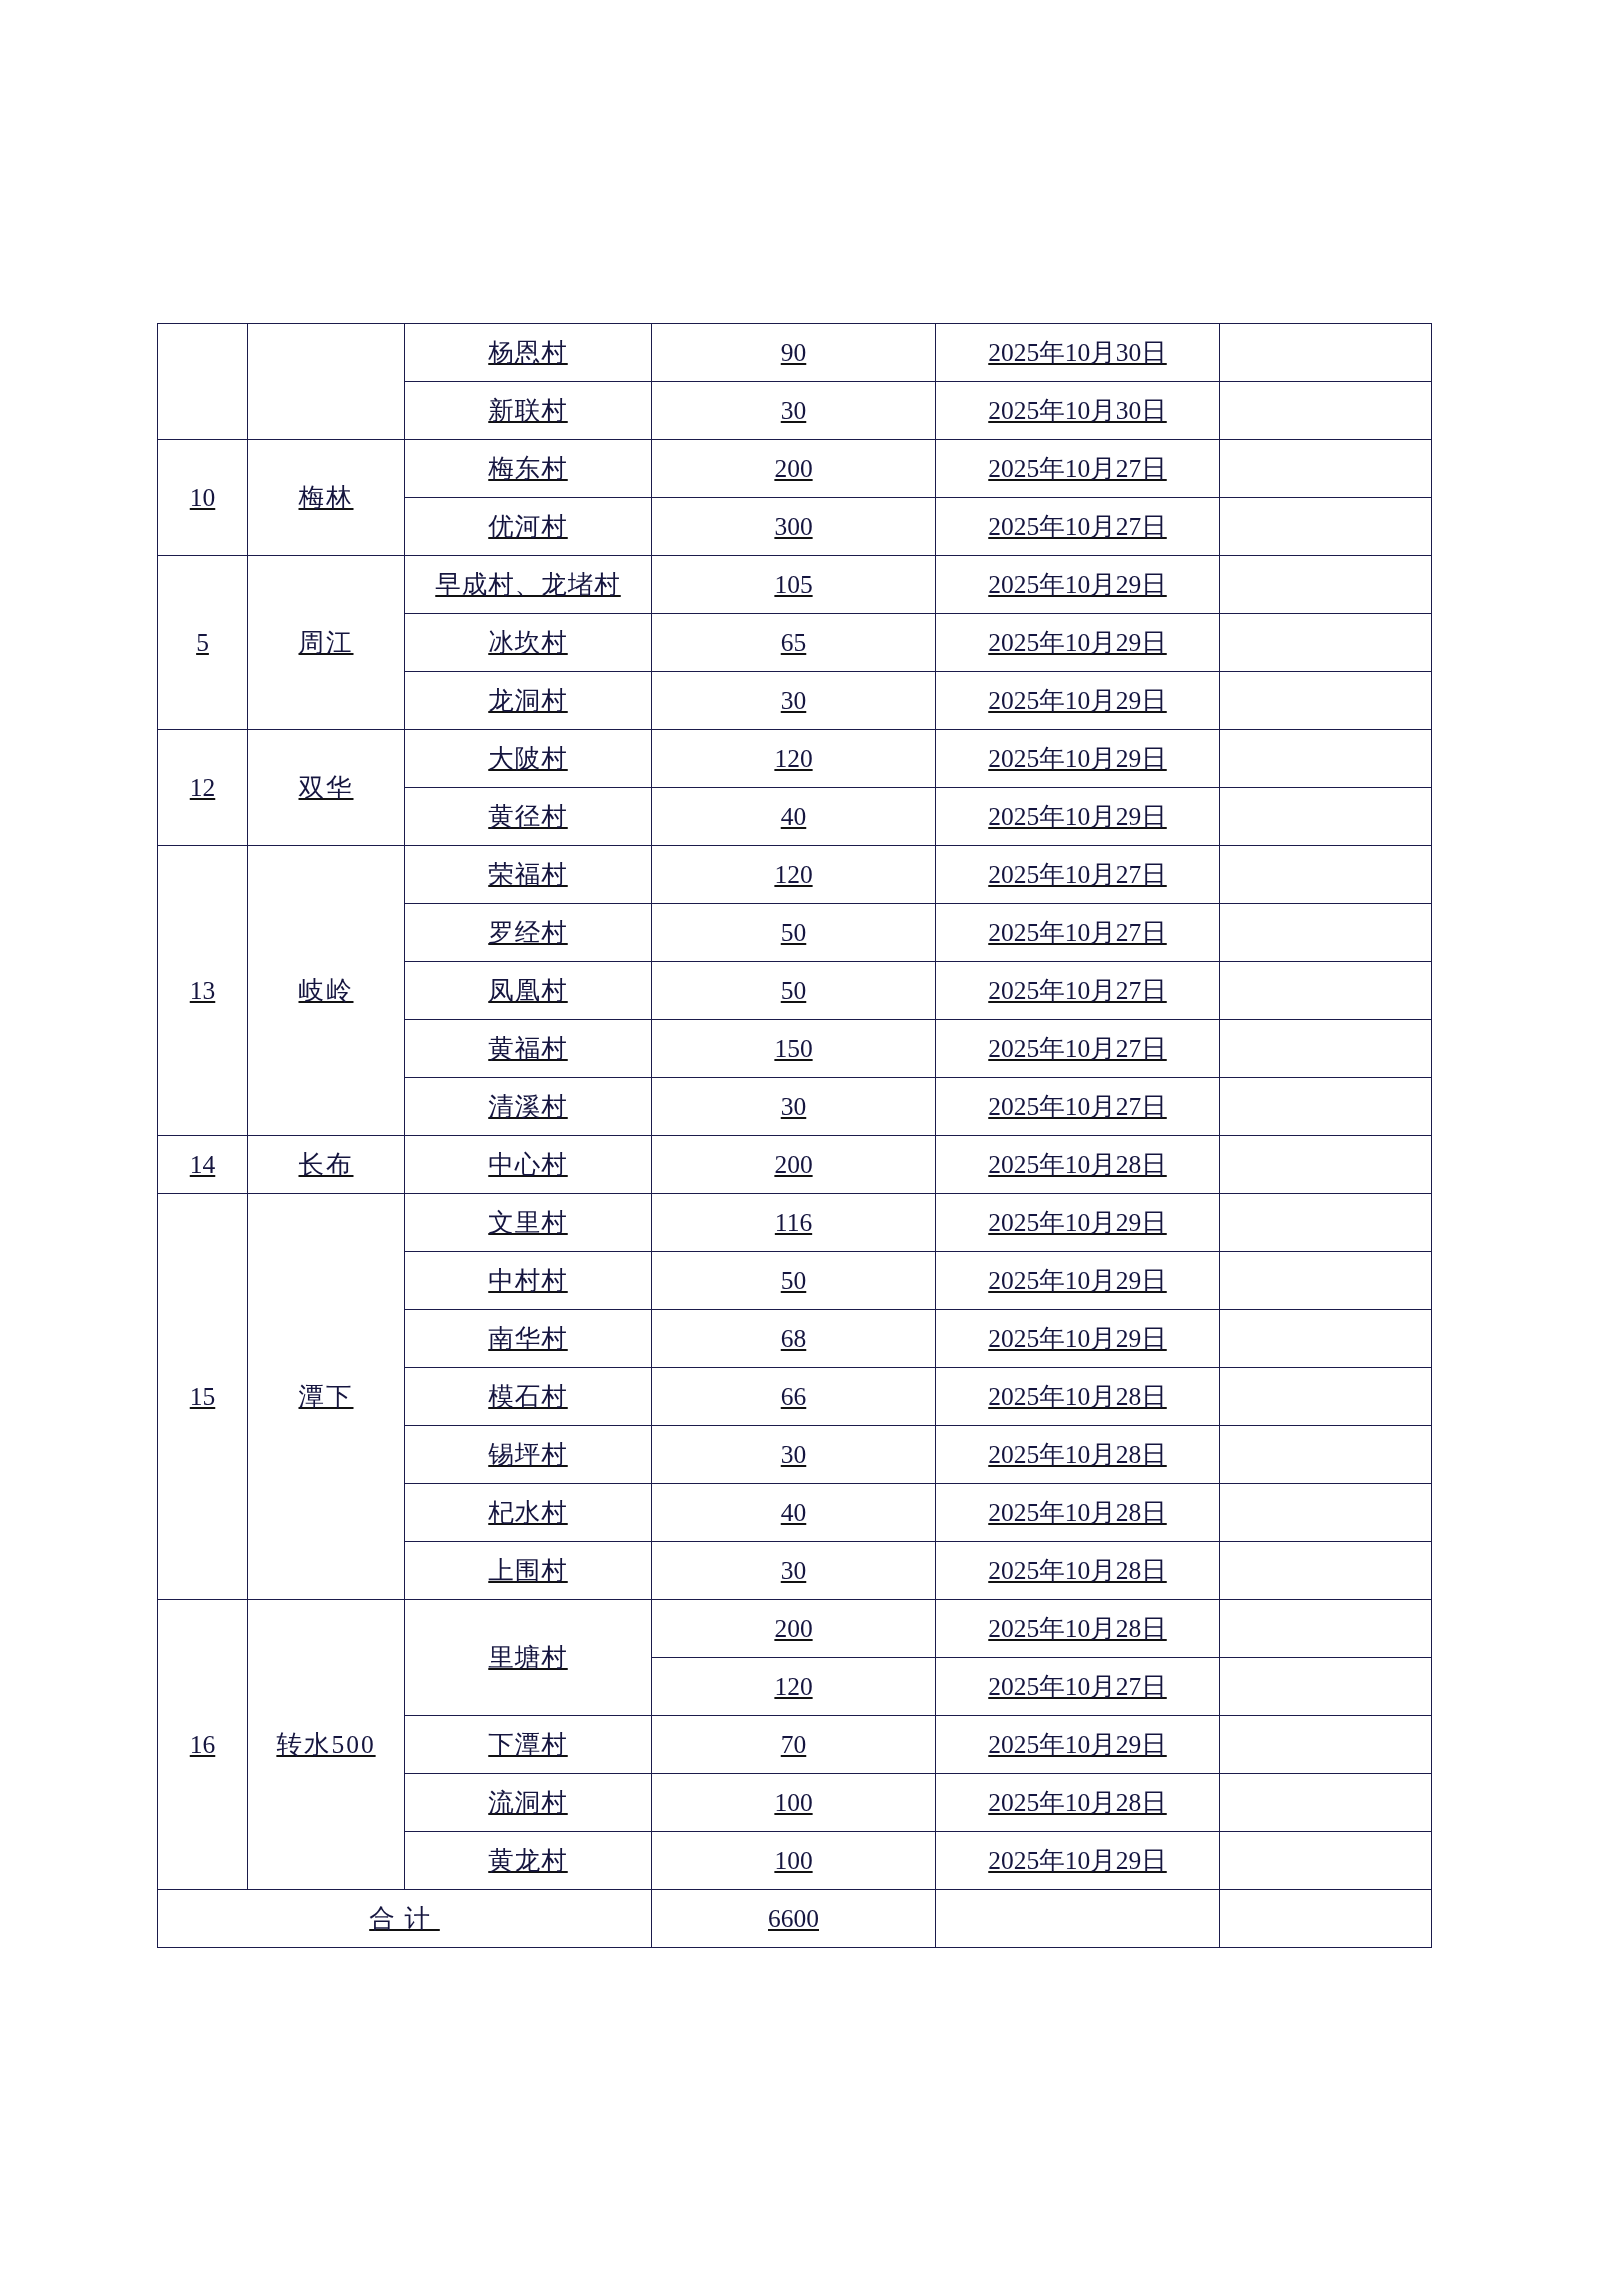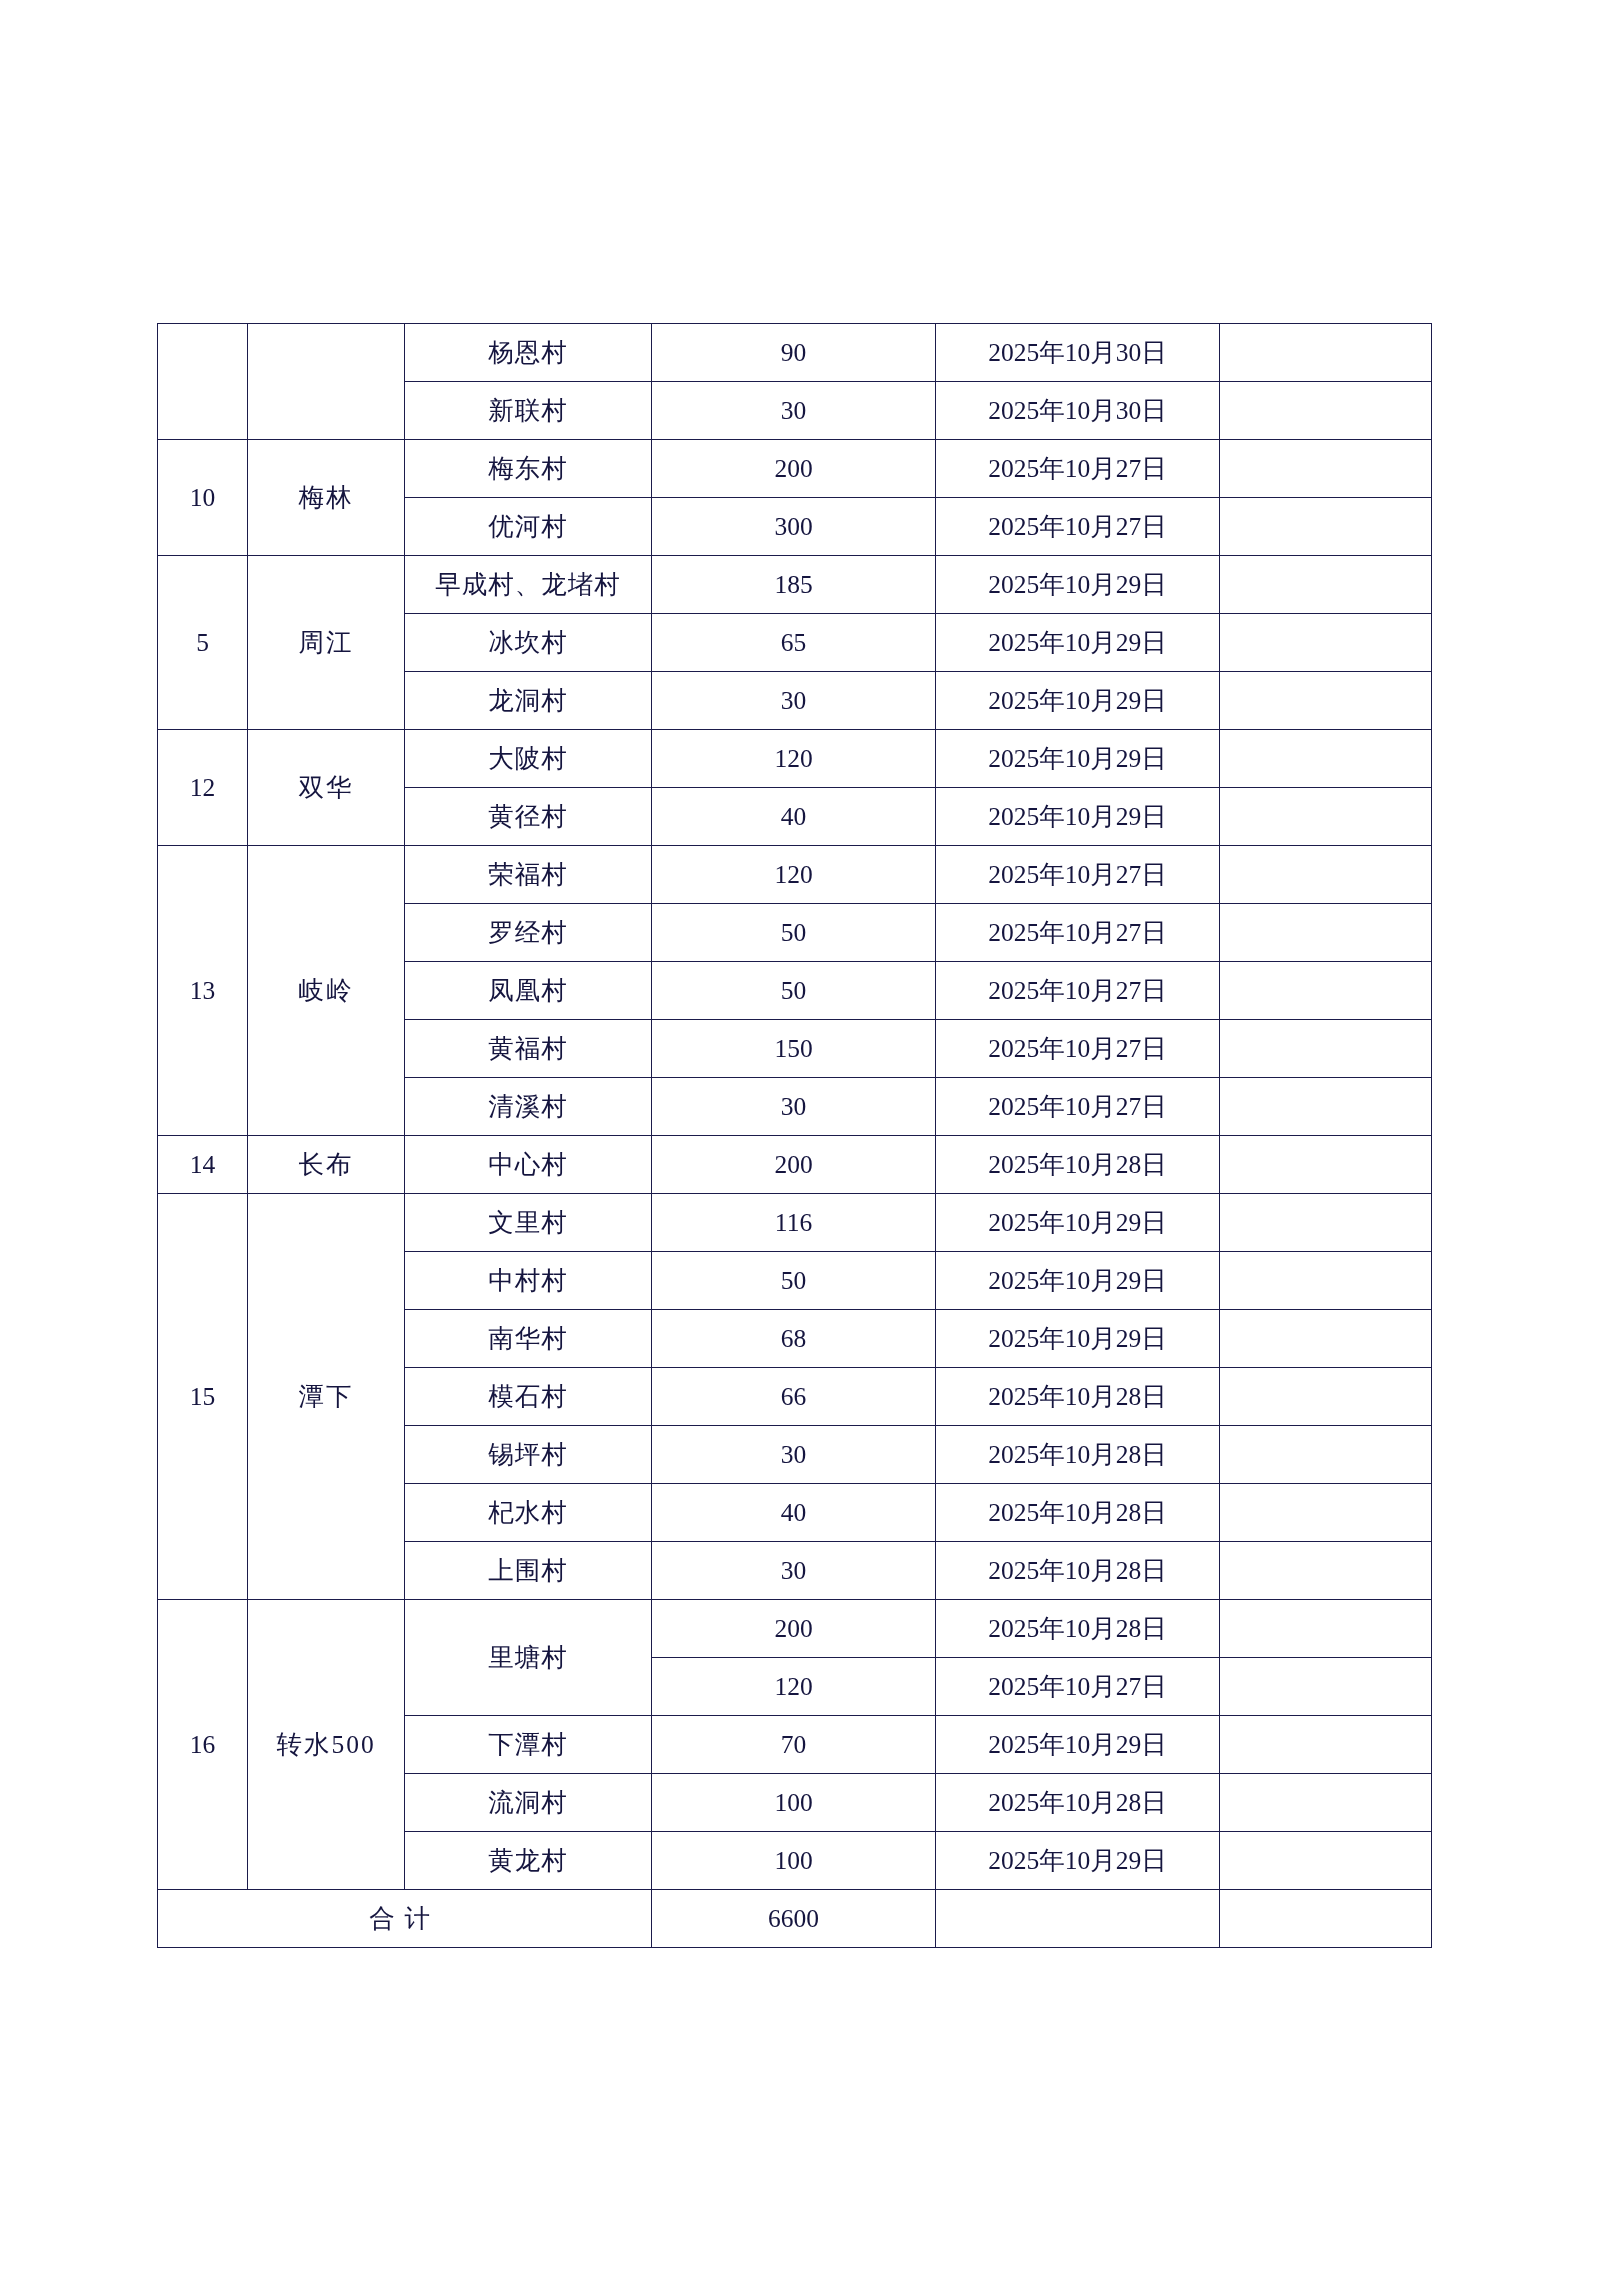--- a/index.html
+++ b/index.html
@@ -20,20 +20,21 @@
     width: 1613px;
     height: 2285px;
     background: #ffffff;
     overflow: hidden;
   }
   .doc-table-wrap {
     position: absolute;
     left: 157px;
     top: 323px;
     width: 1274px;
+    text-decoration: underline;
   }
   table.doc-table {
     border-collapse: collapse;
     width: 1274px;
     table-layout: fixed;
   }
   table.doc-table td {
     border: 1.6px solid #1b1b4b;
     text-align: center;
     vertical-align: middle;
@@ -123,21 +124,21 @@
           <tr>
             <td class="cell-village">优河村</td>
             <td class="cell-qty">300</td>
             <td class="cell-date">2025年10月27日</td>
             <td class="cell-note"></td>
           </tr>
           <tr>
             <td class="cell-index" rowspan="3">5</td>
             <td class="cell-town" rowspan="3">周江</td>
             <td class="cell-village">早成村、龙堵村</td>
-            <td class="cell-qty">185</td>
+            <td class="cell-qty">105</td>
             <td class="cell-date">2025年10月29日</td>
             <td class="cell-note"></td>
           </tr>
           <tr>
             <td class="cell-village">冰坎村</td>
             <td class="cell-qty">65</td>
             <td class="cell-date">2025年10月29日</td>
             <td class="cell-note"></td>
           </tr>
           <tr>

